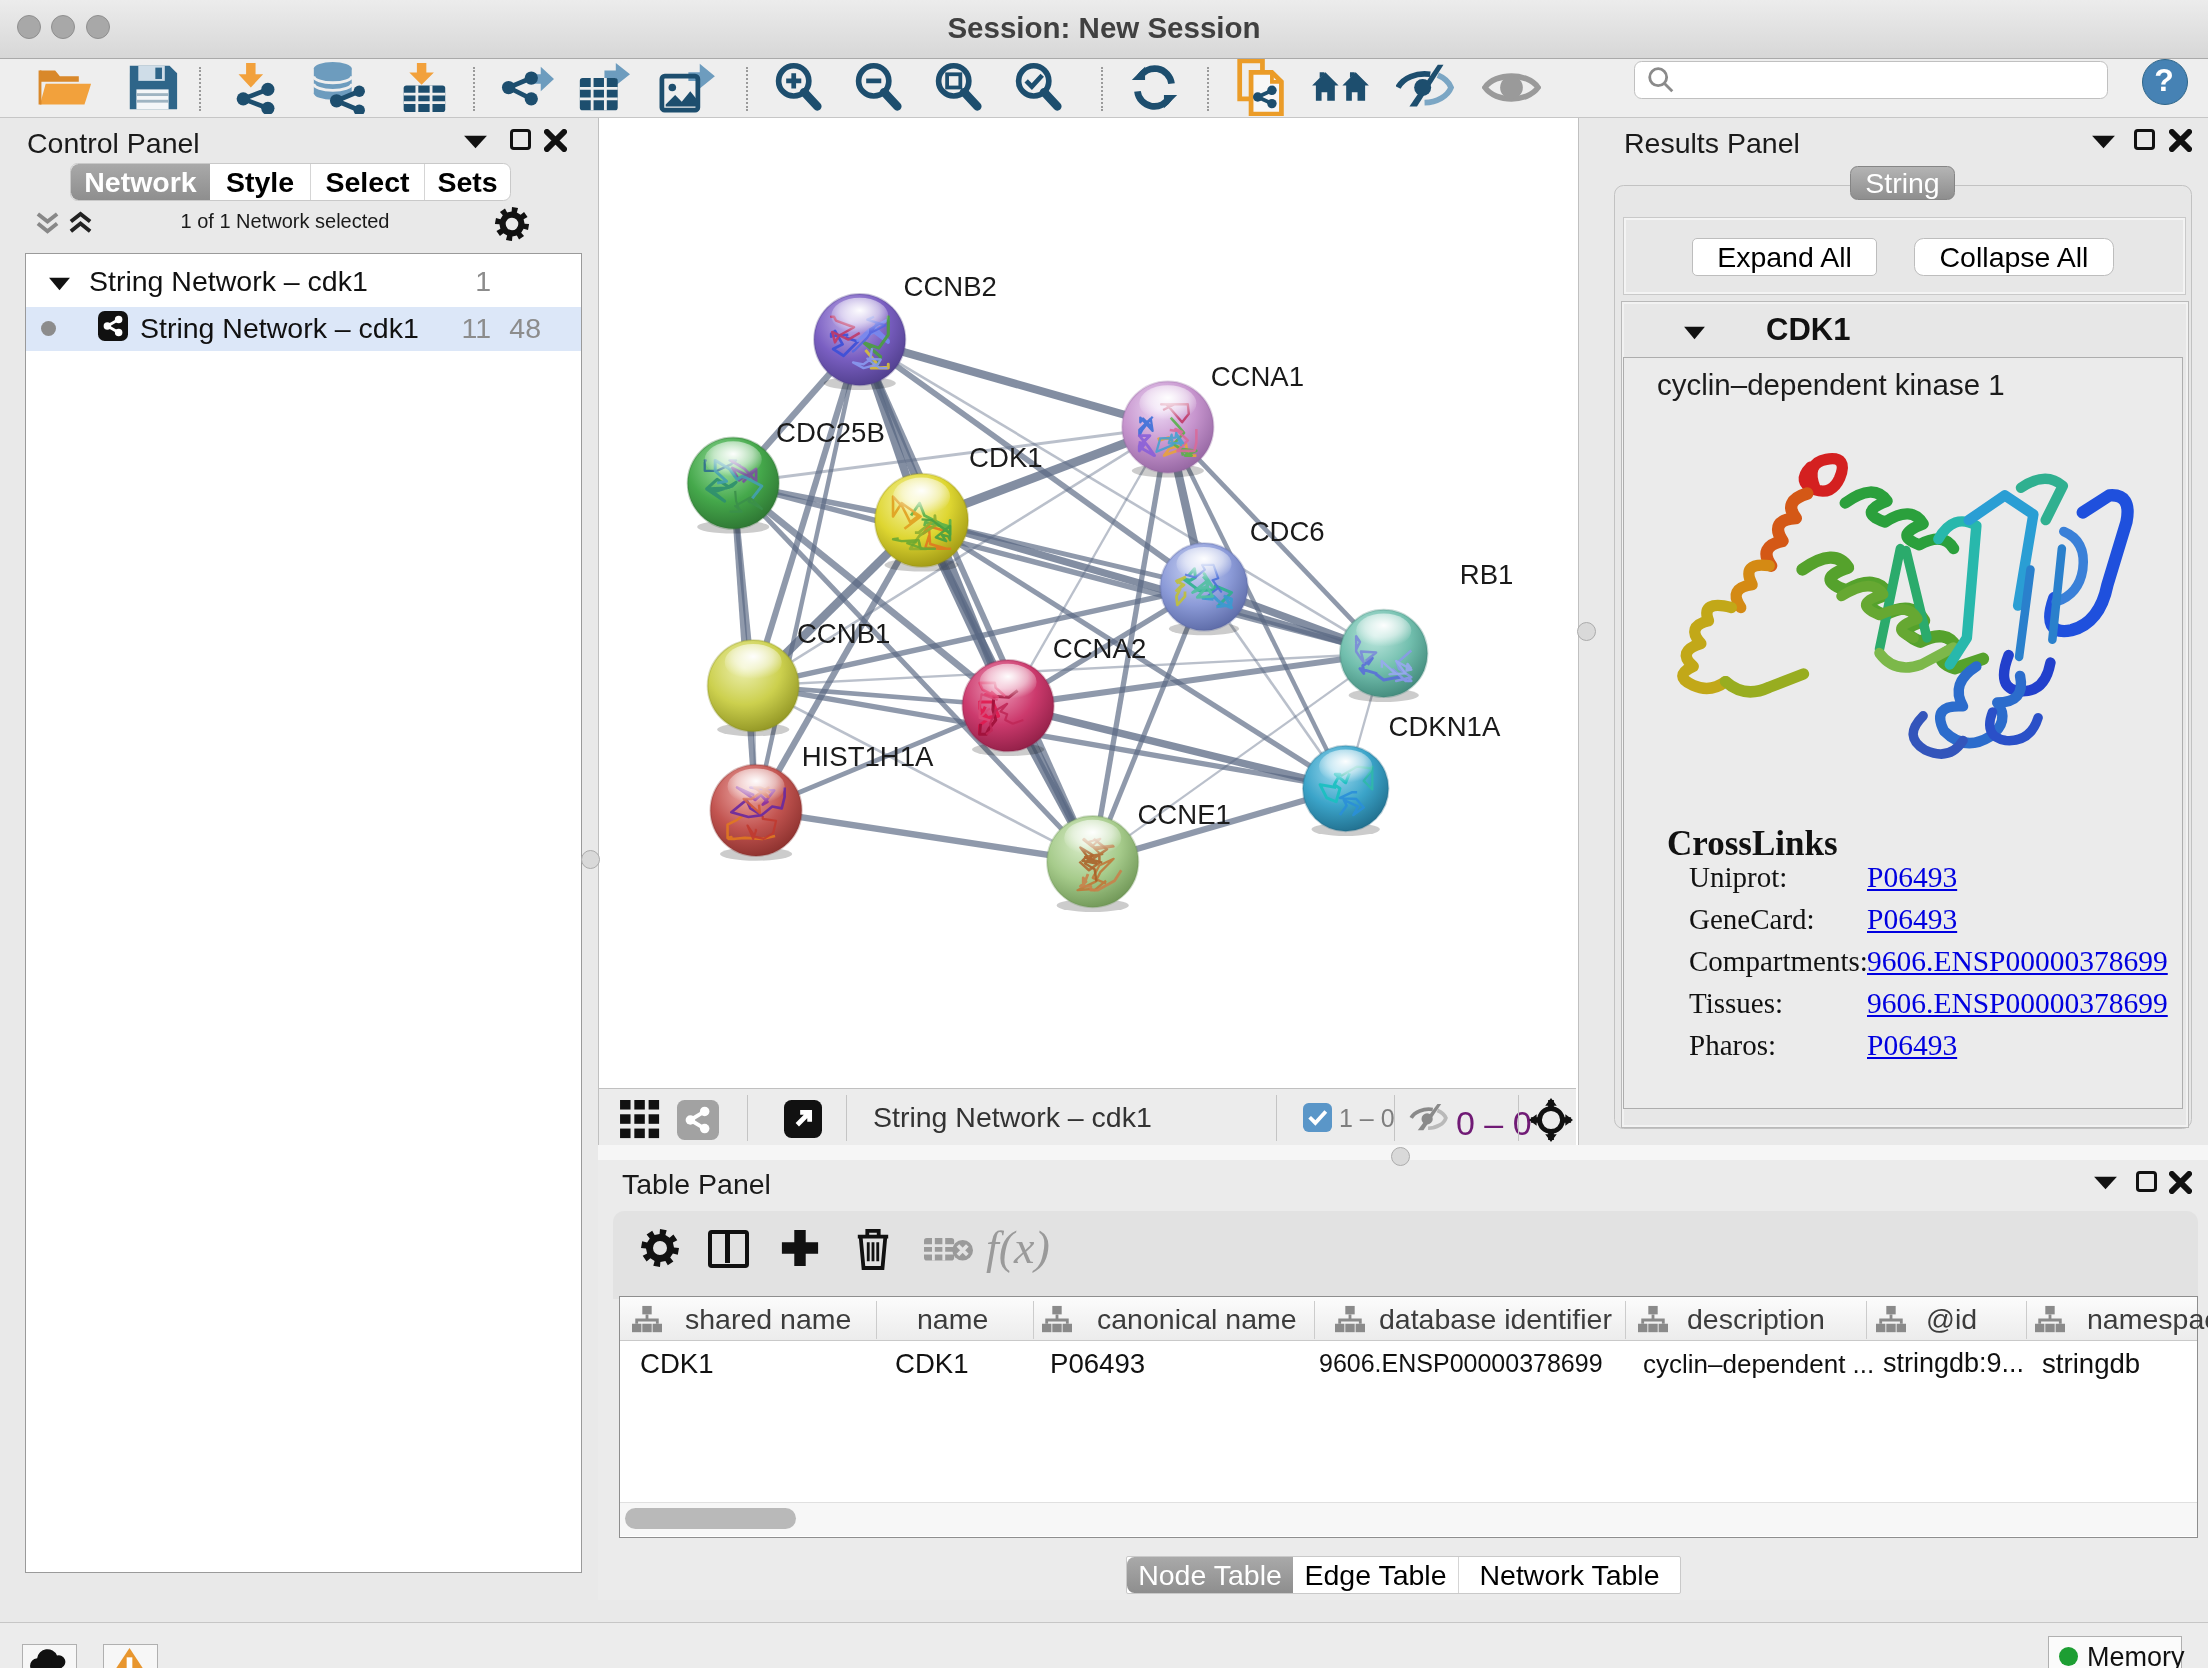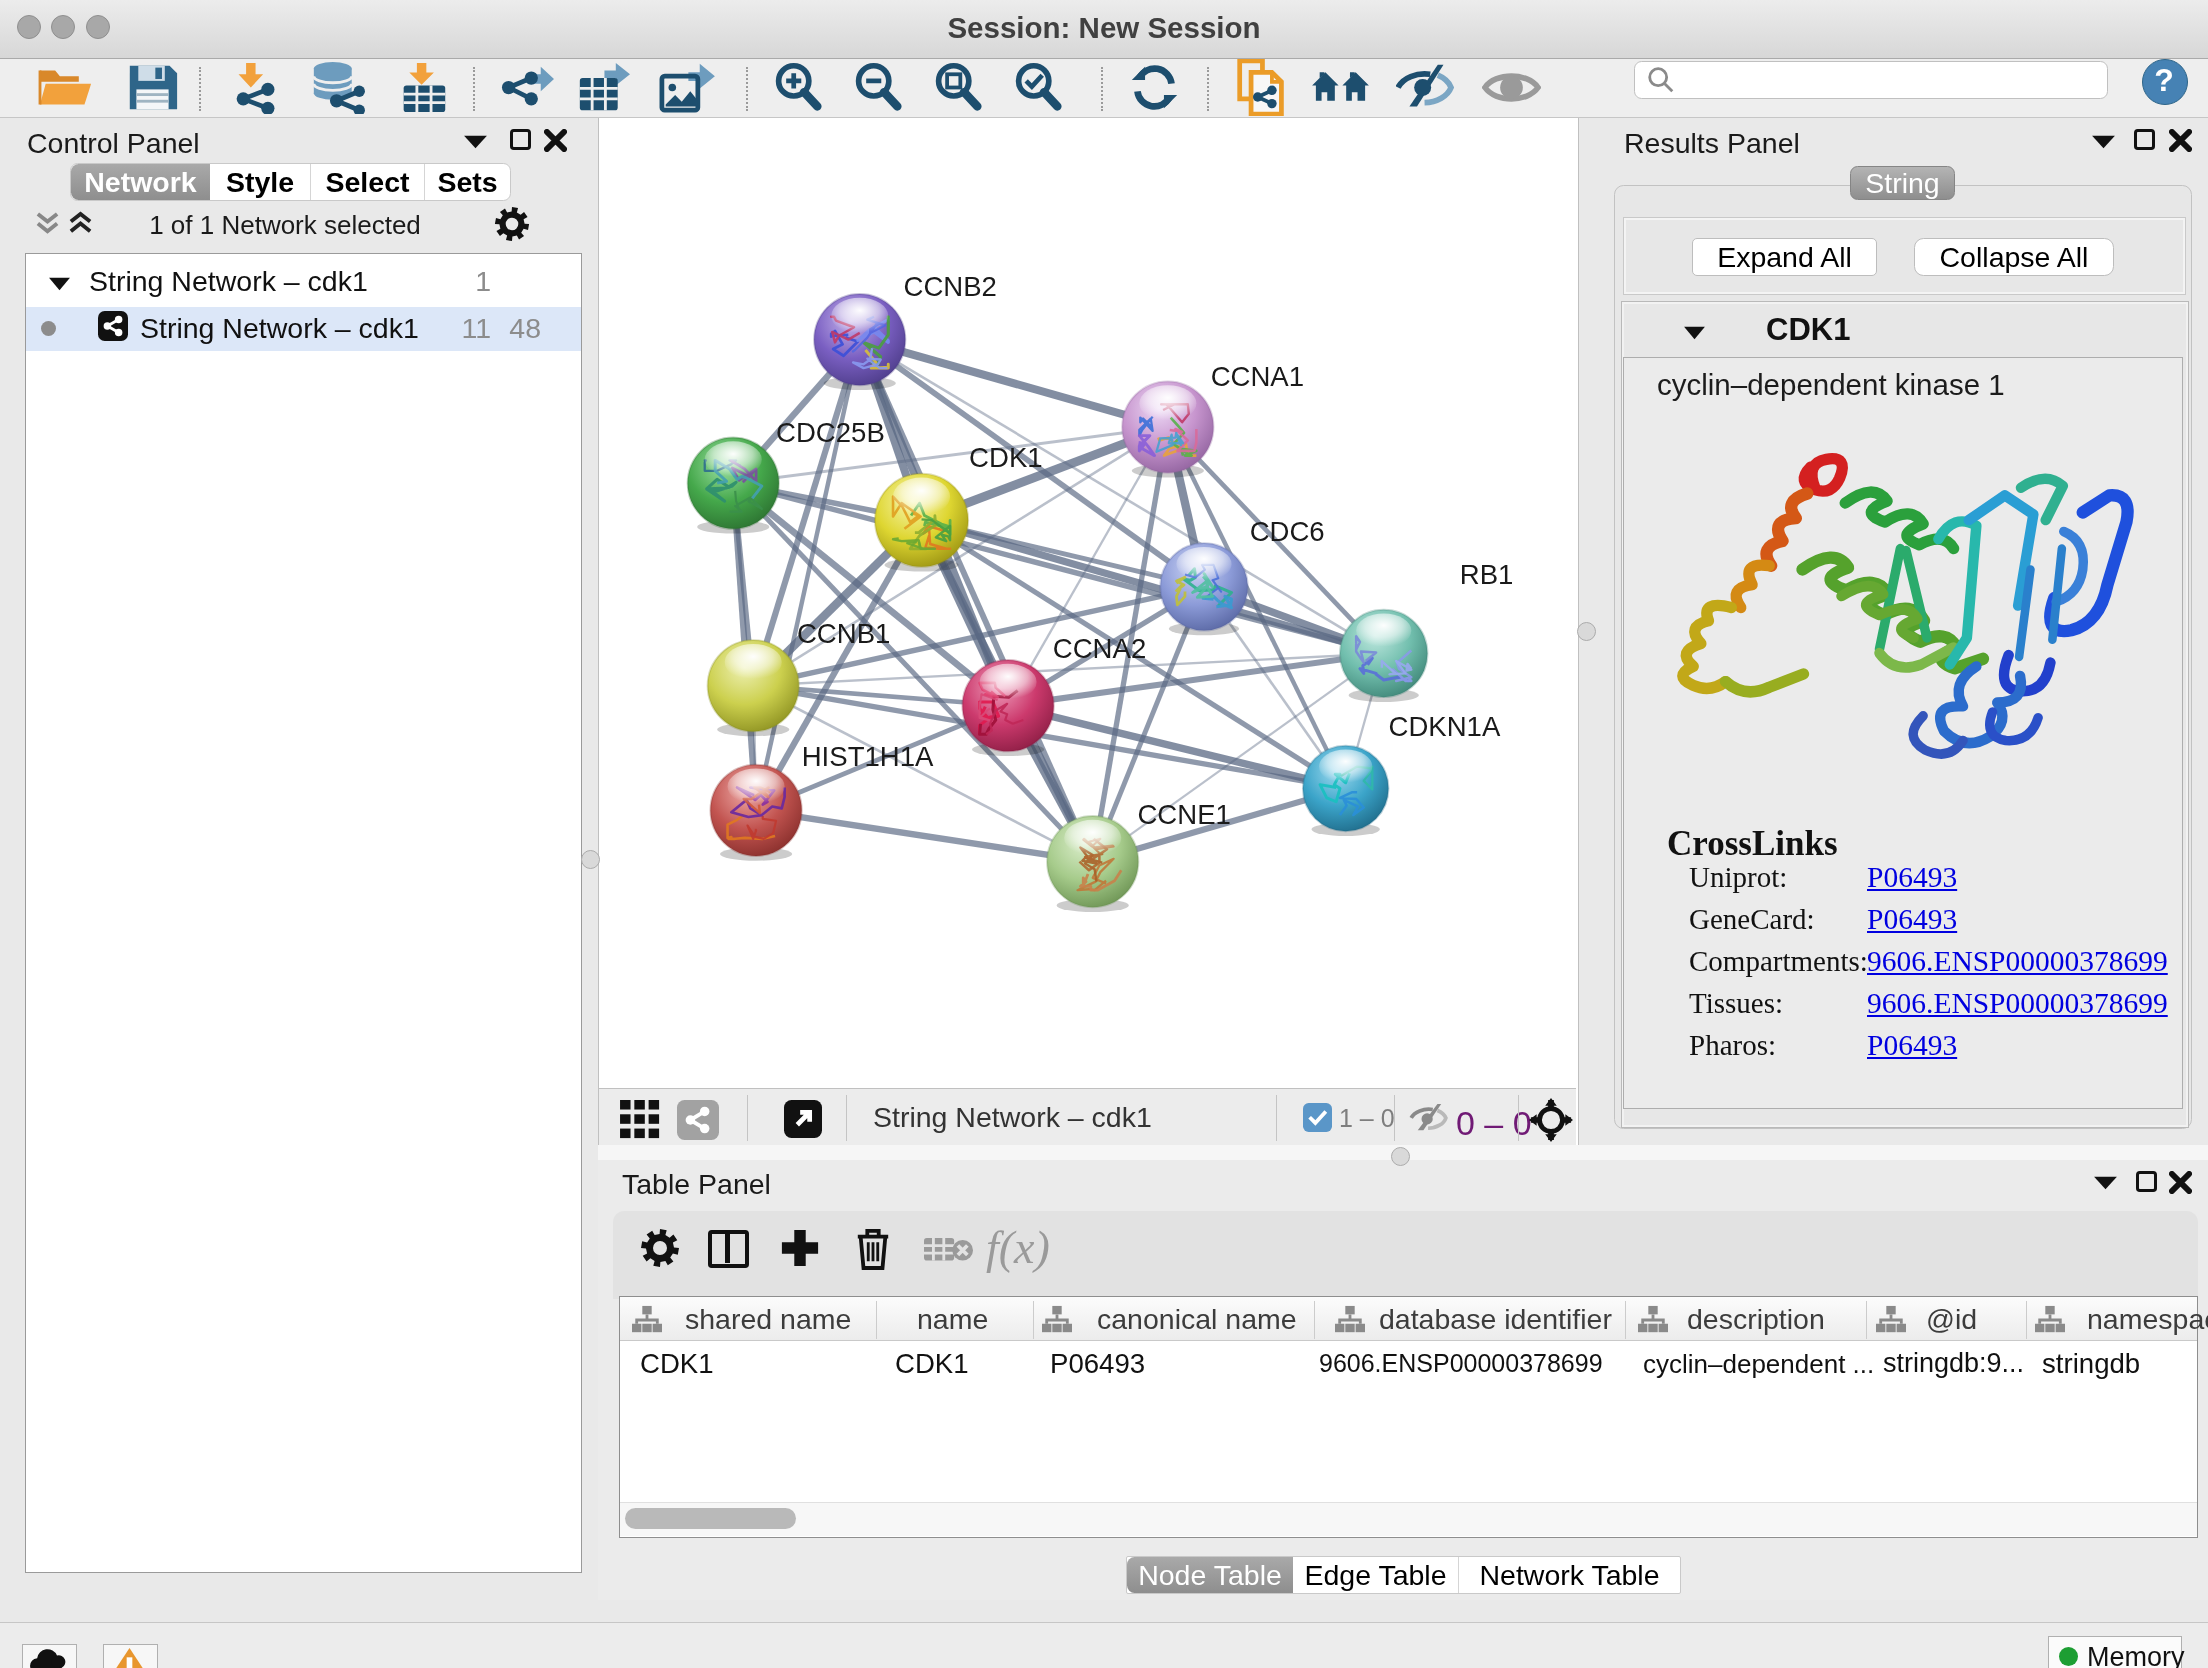--- a/index.html
+++ b/index.html
@@ -196,21 +196,21 @@
   <div style="flex:0 0 114px; border-right:1px solid #d5d5d5; font-size:28.5px; text-align:center; line-height:36px;">Select</div>
   <div style="flex:1; font-size:28.5px; text-align:center; line-height:36px;">Sets</div>
 </div>
 
 <svg style="position:absolute; left:34px; top:93px;" width="27" height="25" viewBox="0 0 28 26">
   <path d="M4 3 l10 8 10-8 M4 13 l10 8 10-8" stroke="#888" stroke-width="4" fill="none"></path>
     </svg>
 <svg style="position:absolute; left:67px; top:93px;" width="27" height="25" viewBox="0 0 28 26">
   <path d="M4 11 l10-8 10 8 M4 21 l10-8 10 8" stroke="#222" stroke-width="4" fill="none"></path>
     </svg>
-<div style="position:absolute; left:114px; top:92px; width:342px; text-align:center; font-size:26px; color:#1a1a1a;">1 of 1 Network selected</div>
+<div style="position:absolute; left:114px; top:92px; width:342px; text-align:center; font-size:20px; color:#1a1a1a;">1 of 1 Network selected</div>
 <svg style="position:absolute; left:494px; top:88px;" width="36" height="36" viewBox="0 0 40 40">
   <path d="M20.0 1.0 L26.7 2.2 L25.4 7.1 L29.6 9.8 L33.4 6.6 L37.3 12.2 L32.9 14.6 L34.0 19.6 L39.0 20.0 L37.8 26.7 L32.9 25.4 L30.2 29.6 L33.4 33.4 L27.8 37.3 L25.4 32.9 L20.4 34.0 L20.0 39.0 L13.3 37.8 L14.6 32.9 L10.4 30.2 L6.6 33.4 L2.7 27.8 L7.1 25.4 L6.0 20.4 L1.0 20.0 L2.2 13.3 L7.1 14.6 L9.8 10.4 L6.6 6.6 L12.2 2.7 L14.6 7.1 L19.6 6.0 Z M27.0 20 A7 7 0 1 0 13.0 20 A7 7 0 1 0 27.0 20 Z" fill="#111" fill-rule="evenodd"></path>
     </svg>
 
 <div style="position:absolute; left:25px; top:135px; width:557px; height:1320px; background:#ffffff; border:1.9px solid #9a9a9a;">
   <div style="position:absolute; left:0; top:9.5px; width:100%; height:42px;">
     <svg style="position:absolute; left:21px; top:11.4px;" width="25" height="19" viewBox="0 0 26 20">
       <path d="M2 3 h22 l-11 13 z" fill="#111"></path>
         </svg>
     <div style="position:absolute; left:63px; top:1.9px; font-size:28.5px; color:#111;">String Network – cdk1</div>

